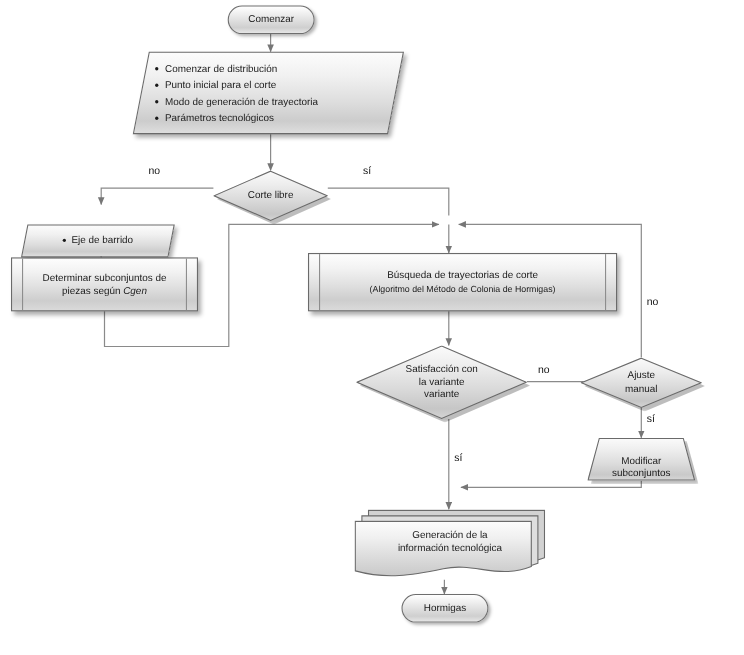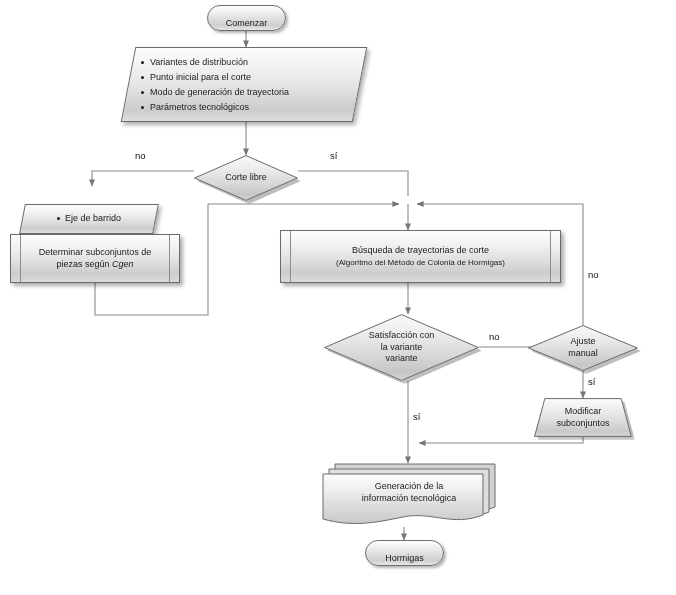--- a/index.html
+++ b/index.html
@@ -40,21 +40,20 @@
   .node .txt { position: relative; z-index: 3; padding: 0 4px; }
 
   
   .terminator {
     border: 1px solid #6e6e6e;
     border-radius: 999px;
     background: linear-gradient(to bottom,
         #ffffff 0%, #f2f2f2 22%, #dcdcdc 58%, #cfcfcf 80%, #e6e6e6 100%);
     box-shadow: 2px 2px 3px rgba(0,0,0,0.30);
     font-size: 9px;
-    align-items: flex-end;
   }
 
   
   .skew-wrap { background: transparent; border: 0; }
   .skew-wrap .skew-bg {
     position: absolute;
     left: 0; top: 0; right: 0; bottom: 0;
     border: 1px solid #6a6a6a;
     background: linear-gradient(to bottom,
         #fcfcfc 0%, #f0f0f0 30%, #dddddd 62%, #cccccc 85%, #dedede 100%);
@@ -134,21 +133,21 @@
   .diamond .dia-shadow {
     position: absolute;
     left: 3px; top: 3px; right: -3px; bottom: -3px;
     background: rgba(0,0,0,0.26);
     clip-path: polygon(50% 0%, 100% 50%, 50% 100%, 0% 50%);
     z-index: 0;
     filter: blur(1.5px);
   }
 
   
-  .trapezoid { background: transparent; border: 0; }
+  .trapezoid { background: transparent; border: 0; align-items: flex-end; }
   .trapezoid .trap-bg {
     position: absolute;
     left: 0; top: 0; right: 0; bottom: 0;
     background: linear-gradient(to bottom,
         #fbfbfb 0%, #eeeeee 28%, #dcdcdc 60%, #c9c9c9 86%, #d8d8d8 100%);
     clip-path: polygon(11% 0%, 89% 0%, 100% 100%, 0% 100%);
     z-index: 1;
   }
   .trapezoid .trap-shadow {
     position: absolute;
@@ -231,21 +230,21 @@
     </g>
   </svg>
 
   <div class="node terminator" style="left:207px; top:5px; width:79px; height:26px;">
     <span class="txt">Comenzar</span>
   </div>
 
   <div class="node skew-wrap" style="left:128px; top:47px; width:232px; height:75px;">
     <span class="skew-bg"></span>
     <ul class="bullets">
-      <li>Variantes de distribución</li>
+      <li>Comenzar de distribución</li>
       <li>Punto inicial para el corte</li>
       <li>Modo de generación de trayectoria</li>
       <li>Parámetros tecnológicos</li>
     </ul>
   </div>
 
   <div class="node diamond" style="left:194px; top:155px; width:104px; height:46px;">
     <span class="dia-shadow"></span>
     <span class="dia-bg"></span>
     <svg class="dia-edge" viewBox="0 0 104 46" preserveAspectRatio="none">

